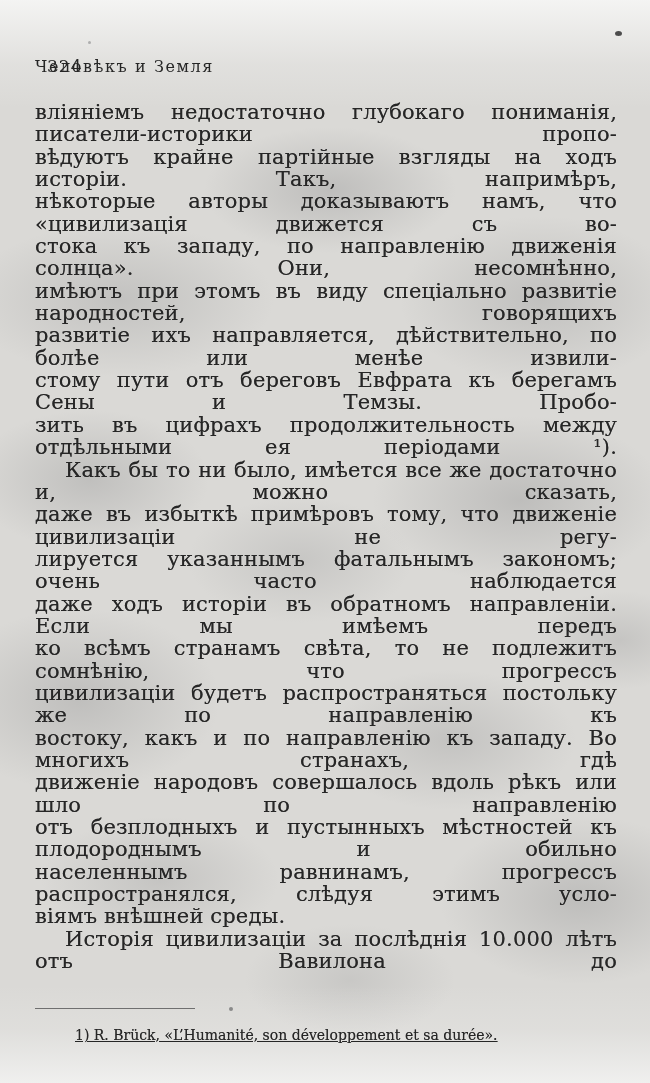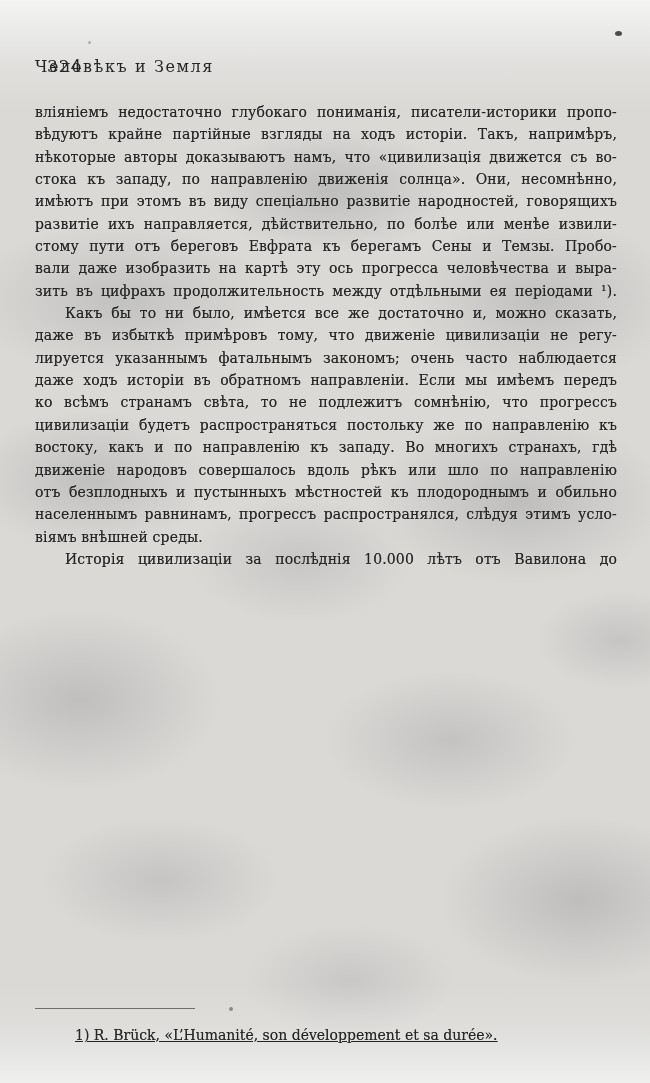--- a/index.html
+++ b/index.html
@@ -44,21 +44,21 @@
   }
   .running-title {
     position:absolute; left:0; right:0; top:1px;
     text-align:left; font-size:16px; letter-spacing:1.6px;
   }
 
   .text-block {
     position:absolute; top:101px; left:35px; width:582px; z-index:1;
   }
   .line {
-    font-size:14px; line-height:22.35px; letter-spacing:0.15px;
+    font-size:21px; line-height:22.35px; letter-spacing:0.15px;
     text-align:justify; text-align-last:justify; text-justify:inter-word;
     white-space:normal;
     text-shadow:0 0 0.4px rgba(20,20,20,0.55);
   }
   .line.left { text-align-last:left; }
   .line.indent { text-indent:30px; }
 
   .footnote-rule {
     position:absolute; top:1008px; left:35px; width:160px; height:0;
     border-top:1px solid #6f6f6f; z-index:1;
@@ -83,21 +83,20 @@
 
   <div class="text-block">
       <div>
         <div class="line">вліяніемъ недостаточно глубокаго пониманія, писатели-историки пропо-</div>
         <div class="line">вѣдуютъ крайне партійные взгляды на ходъ исторіи. Такъ, напримѣръ,</div>
         <div class="line">нѣкоторые авторы доказываютъ намъ, что «цивилизація движется съ во-</div>
         <div class="line">стока къ западу, по направленію движенія солнца». Они, несомнѣнно,</div>
         <div class="line">имѣютъ при этомъ въ виду спеціально развитіе народностей, говорящихъ</div>
         <div class="line">развитіе ихъ направляется, дѣйствительно, по болѣе или менѣе извили-</div>
         <div class="line">стому пути отъ береговъ Евфрата къ берегамъ Сены и Темзы. Пробо-</div>
-        <div class="line">вали даже изобразить на картѣ эту ось прогресса человѣчества и выра-</div>
         <div class="line">зить въ цифрахъ продолжительность между отдѣльными ея періодами ¹).</div>
       </div>
       <div>
         <div class="line indent">Какъ бы то ни было, имѣется все же достаточно и, можно сказать,</div>
         <div class="line">даже въ избыткѣ примѣровъ тому, что движеніе цивилизаціи не регу-</div>
         <div class="line">лируется указаннымъ фатальнымъ закономъ; очень часто наблюдается</div>
         <div class="line">даже ходъ исторіи въ обратномъ направленіи. Если мы имѣемъ передъ</div>
         <div class="line">ко всѣмъ странамъ свѣта, то не подлежитъ сомнѣнію, что прогрессъ</div>
         <div class="line">цивилизаціи будетъ распространяться постольку же по направленію къ</div>
         <div class="line">востоку, какъ и по направленію къ западу. Во многихъ странахъ, гдѣ</div>

